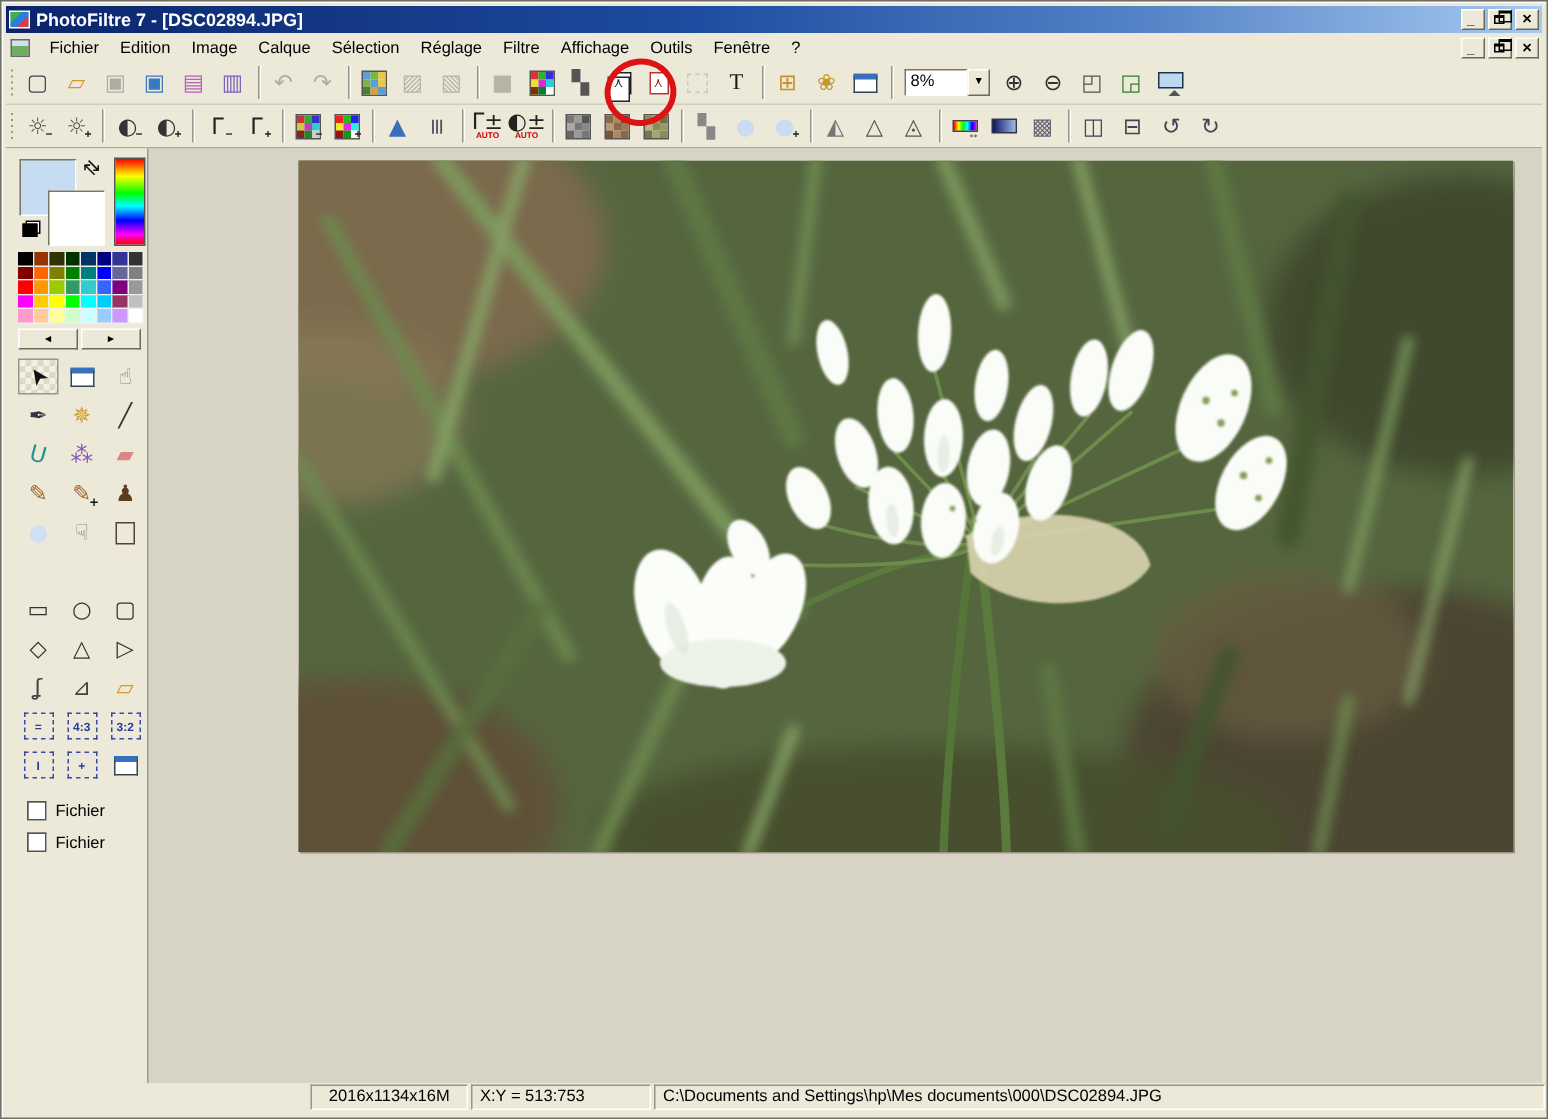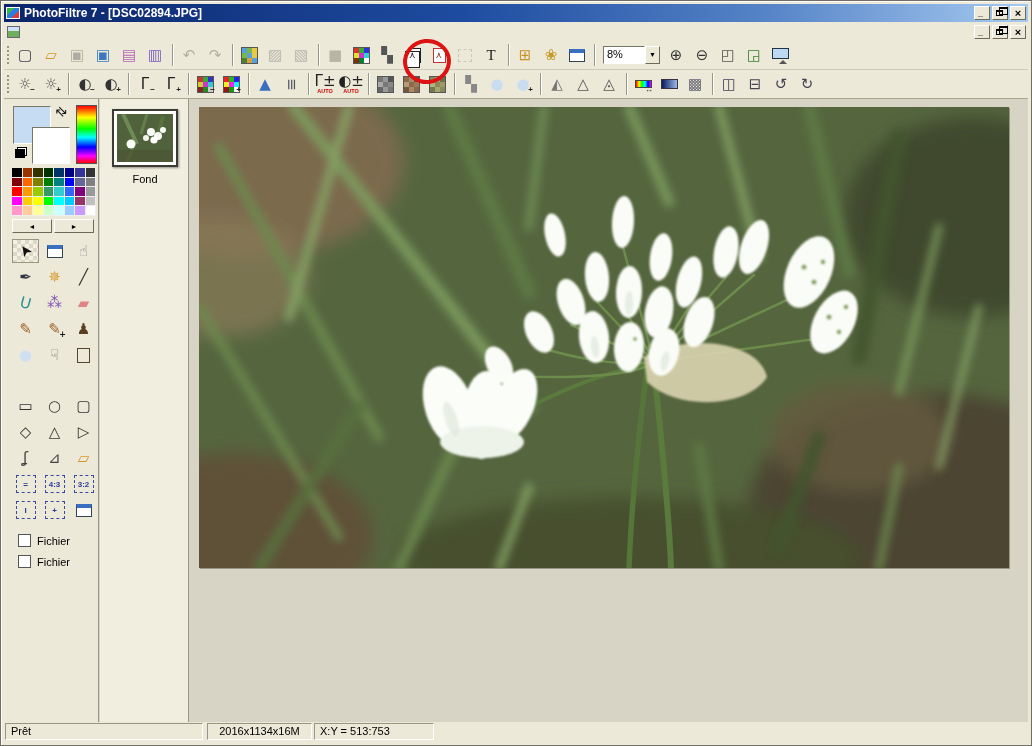--- a/index.html
+++ b/index.html
@@ -130,20 +130,21 @@
         </span>
       <span class="wb">
           <span class="rest"></span>
         </span>
       <span class="wb"><span class="x">×</span></span>
     </span>
   </div>
 
   <div class="menubar">
     <span class="docicon"></span>
+    <span id="menu-items"><span class="mitem">Fichier</span><span class="mitem">Edition</span><span class="mitem">Image</span><span class="mitem">Calque</span><span class="mitem">Sélection</span><span class="mitem">Réglage</span><span class="mitem">Filtre</span><span class="mitem">Affichage</span><span class="mitem">Outils</span><span class="mitem">Fenêtre</span><span class="mitem">?</span></span>
     <span class="wbtns">
       <span class="wb">
           <span class="min">_</span>
         </span>
       <span class="wb">
           <span class="rest"></span>
         </span>
       <span class="wb"><span class="x">×</span></span>
     </span>
   </div>
@@ -570,41 +571,20 @@
       <div class="chkrow" style="top:435px">
         <span class="chk"></span>
         <span>Fichier</span>
       </div>
       <div class="chkrow" style="top:456px">
         <span class="chk"></span>
         <span>Fichier</span>
       </div>
     </div>
 
-    <div id="layerpanel">
-      <div class="thumb">
-        <svg width="56" height="48" viewBox="0 0 56 48">
-          <rect width="56" height="48" fill="#50623c"></rect>
-          <g opacity=".8">
-            <path d="M6,0 L20,30" stroke="#76945a" stroke-width="4"></path>
-            <path d="M30,0 L24,20" stroke="#6a8750" stroke-width="3"></path>
-            <path d="M46,2 L40,26" stroke="#5c753f" stroke-width="4"></path>
-            <path d="M10,48 L18,30" stroke="#5c753f" stroke-width="3"></path>
-            <rect x="0" y="36" width="56" height="12" fill="#4a4a30" opacity=".5"></rect>
-          </g>
-          <circle cx="34" cy="18" r="4" fill="#fafcf8"></circle>
-            <circle cx="41" cy="22" r="4" fill="#f4f8f0"></circle>
-          <circle cx="37" cy="26" r="3.6" fill="#fff"></circle>
-            <circle cx="46" cy="16" r="3" fill="#f6faf2"></circle>
-          <circle cx="29" cy="24" r="3" fill="#f0f5ea"></circle>
-            <circle cx="14" cy="30" r="4.5" fill="#fbfdf9"></circle>
-        </svg>
-      </div>
-      <div class="laylabel">Fond</div>
-    </div>
 
     <div id="workspace">
       <svg id="canvas" viewBox="0 0 810 461" preserveAspectRatio="none">
         <defs>
           <filter id="bb" x="-30%" y="-30%" width="160%" height="160%">
               <feGaussianBlur stdDeviation="9"></feGaussianBlur>
             </filter>
           <filter id="bm" x="-30%" y="-30%" width="160%" height="160%">
               <feGaussianBlur stdDeviation="4"></feGaussianBlur>
             </filter>
@@ -709,18 +689,18 @@
             <ellipse cx="396" cy="240" rx="4" ry="11" transform="rotate(-6 396 240)"></ellipse>
             <ellipse cx="466" cy="254" rx="4" ry="10" transform="rotate(12 466 254)"></ellipse>
             <ellipse cx="252" cy="312" rx="6" ry="18" transform="rotate(-18 252 312)"></ellipse>
           </g>
         </g>
       </svg>
     </div>
   </div>
 
   <div id="status">
-    <div class="spanel" style="left:1px;width:198px">Prêt</div>
     <div class="spanel" style="left:203px;width:105px;text-align:center">2016x1134x16M</div>
     <div class="spanel" style="left:310px;width:120px">X:Y = 513:753</div>
+    <div class="spanel" style="left:432px;width:594px">C:\Documents and Settings\hp\Mes documents\000\DSC02894.JPG</div>
   </div>
 
 </div>
 
 </body></html>

